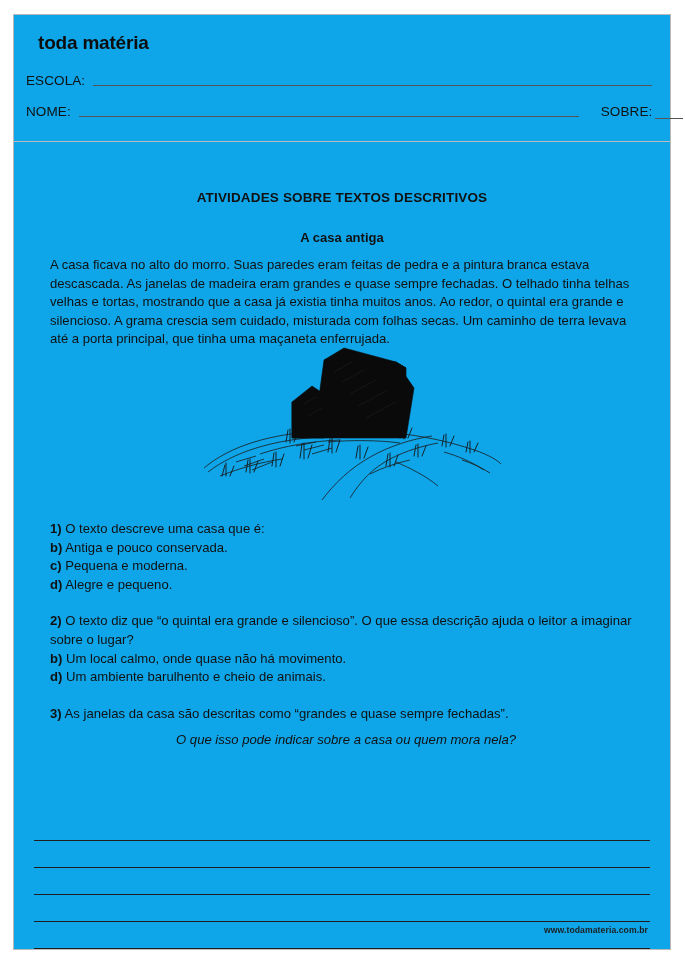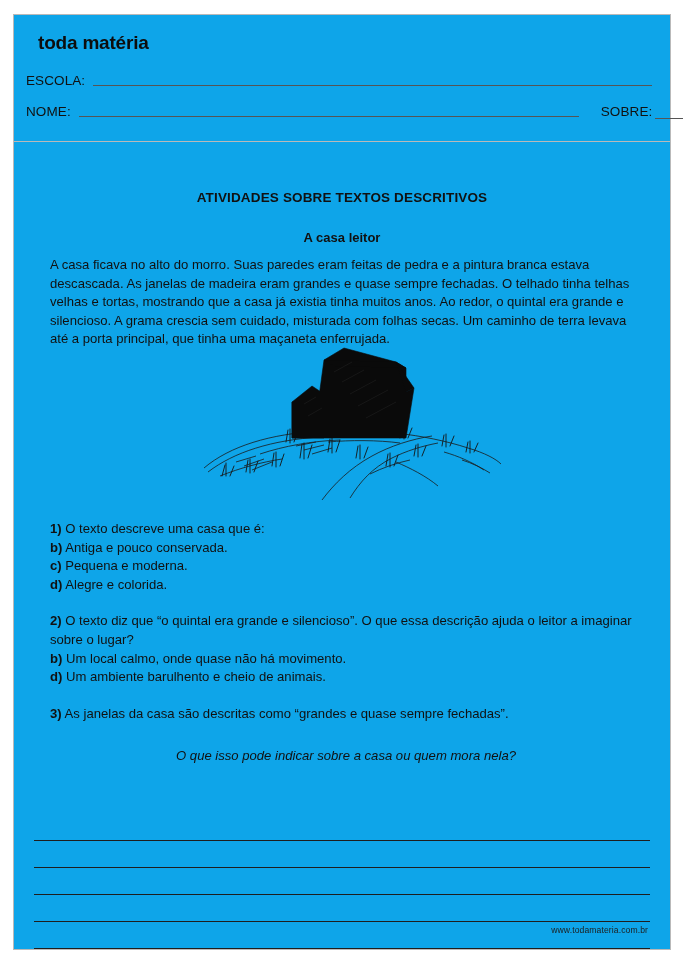--- a/index.html
+++ b/index.html
@@ -161,41 +161,41 @@
     font-size: 13.1px;
     line-height: 18.6px;
     color: #111111;
   }
 
   .q3-prompt {
     font-style: italic;
     font-size: 13.1px;
     line-height: 18.6px;
     text-align: center;
-    margin-top: 24px;
+    margin-top: 8px;
     color: #111111;
   }
 
   .answer-lines {
     position: absolute;
     left: 20px;
     right: 20px;
     top: 672px;
   }
   .answer-line {
     border-bottom: 1.4px solid #1e1e1e;
     height: 26px;
   }
 
   .footer {
     position: absolute;
     right: 22px;
     bottom: 14px;
     font-size: 8.6px;
-    font-weight: normal;
+    font-weight: bold;
     color: #1e1e1e;
     letter-spacing: 0.1px;
   }
 </style>
 </head>
 <body>
 
 <div class="page">
 
   <div class="header">
@@ -214,21 +214,21 @@
         <span class="field-label">SOBRE:</span>
         <span class="data-blank"></span>
 
       </span>
     </div>
   </div>
 
   <div class="content">
 
     <div class="main-title">ATIVIDADES SOBRE TEXTOS DESCRITIVOS</div>
-    <div class="sub-title">A casa leitor</div>
+    <div class="sub-title">A casa antiga</div>
 
     <div class="passage">A casa ficava no alto do morro. Suas paredes eram feitas de pedra e a pintura branca estava descascada. As janelas de madeira eram grandes e quase sempre fechadas. O telhado tinha telhas velhas e tortas, mostrando que a casa já existia tinha muitos anos. Ao redor, o quintal era grande e silencioso. A grama crescia sem cuidado, misturada com folhas secas. Um caminho de terra levava até a porta principal, que tinha uma maçaneta enferrujada.</div>
 
     <div class="illustration">
       <svg viewBox="0 0 306 160" xmlns="http://www.w3.org/2000/svg">
         <g stroke="#1a1a1a" fill="none" stroke-width="0.8">
           <path d="M4 126 C 30 104, 70 92, 120 89 C 170 86, 225 92, 268 106 C 285 111, 296 117, 301 122"></path>
           <path d="M8 130 C 34 110, 72 98, 120 95"></path>
           <path d="M150 156 C 160 140, 172 126, 192 116 C 206 109, 222 104, 238 101"></path>
           <path d="M122 158 C 134 142, 150 126, 172 114 C 190 104, 212 97, 232 94"></path>
@@ -278,21 +278,21 @@
         <div class="opt">
           <b>b)</b>
           <span>Antiga e pouco conservada.</span>
         </div>
         <div class="opt">
           <b>c)</b>
           <span>Pequena e moderna.</span>
         </div>
         <div class="opt">
           <b>d)</b>
-          <span>Alegre e colorida.</span>
+          <span>Alegre e pequeno.</span>
         </div>
       </div>
 
       <div class="q-block">
         <div class="q-stem">
           <b>2)</b>
           <span>O texto diz que “o quintal era grande e silencioso”. O que essa descrição ajuda o leitor a imaginar sobre o lugar?</span>
         </div>
         <div class="opt">
           <b>b)</b>

